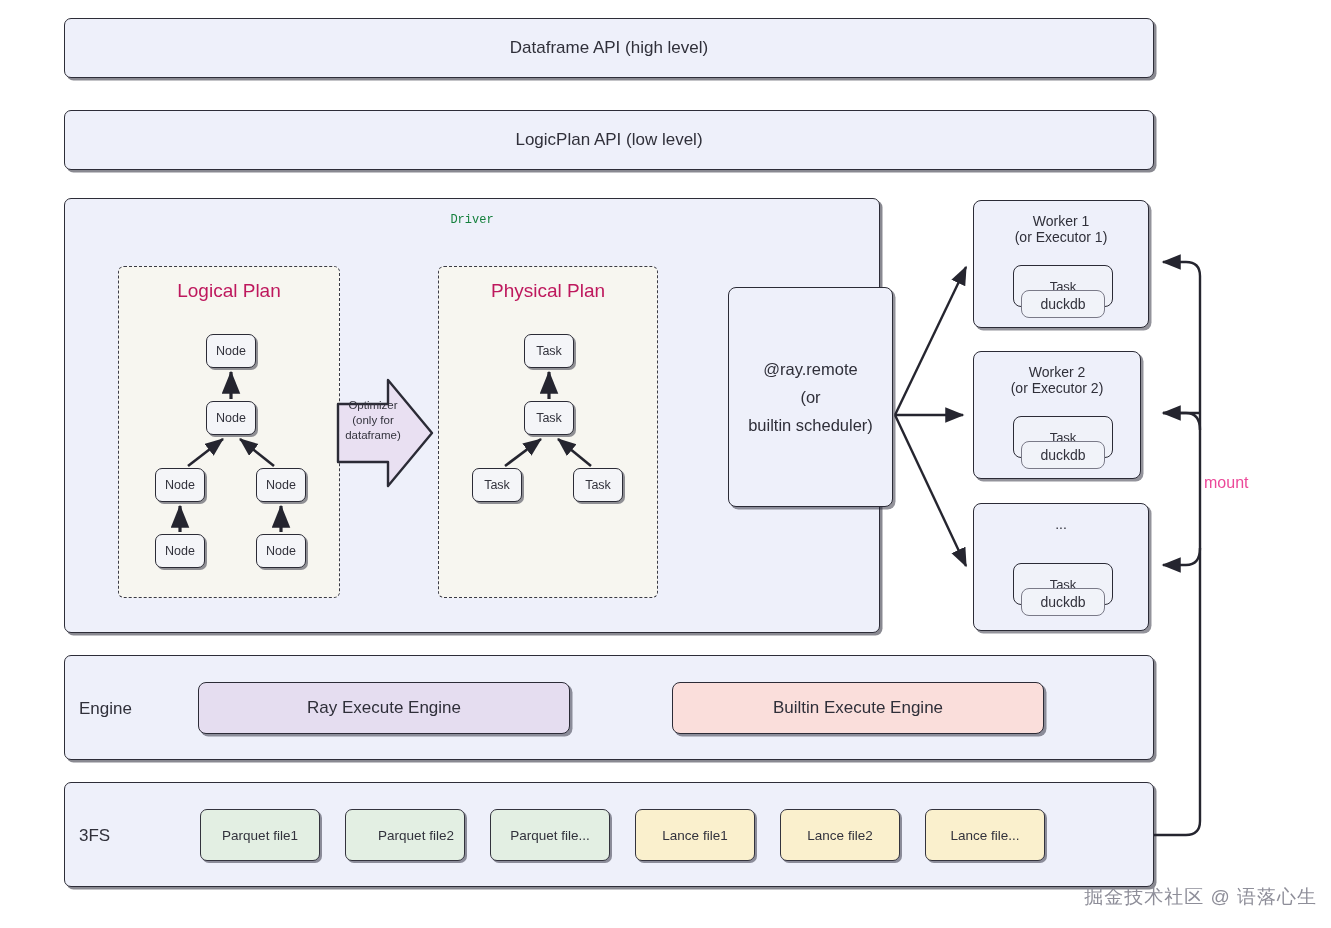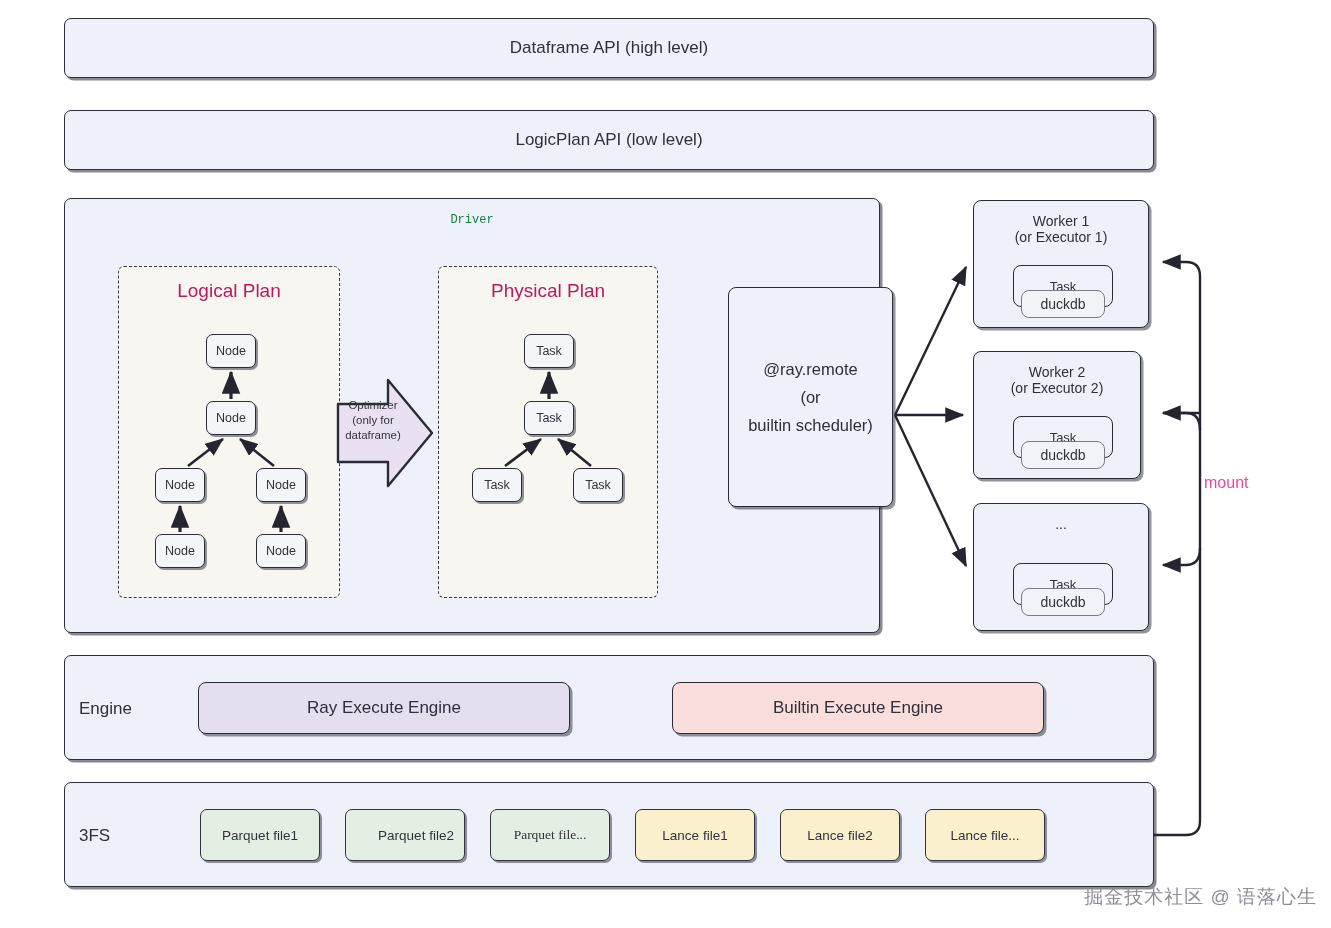--- a/index.html
+++ b/index.html
@@ -305,21 +305,21 @@
     <div class="band-label" style="left:14px; top:43px;">Engine</div>
   </div>
   <div class="chip" style="left:198px; top:682px; width:372px; height:52px; background:#e5ddf0;">Ray Execute Engine</div>
   <div class="chip" style="left:672px; top:682px; width:372px; height:52px; background:#fadedb;">Builtin Execute Engine</div>
 
   <div class="band" style="left:64px; top:782px; width:1090px; height:105px;">
     <div class="band-label" style="left:14px; top:43px;">3FS</div>
   </div>
   <div class="file-chip" style="left:200px; background:#e3efe3;">Parquet file1</div>
   <div class="file-chip" style="left:345px; background:#e3efe3;padding-left:22px;">Parquet file2</div>
-  <div class="file-chip" style="left:490px; background:#e3efe3;font-family:Liberation Serif, serif;">Parquet file...</div>
+  <div class="file-chip" style="left:490px; background:#e3efe3;">Parquet file...</div>
   <div class="file-chip" style="left:635px; background:#faf0cd;">Lance file1</div>
   <div class="file-chip" style="left:780px; background:#faf0cd;">Lance file2</div>
   <div class="file-chip" style="left:925px; background:#faf0cd;">Lance file...</div>
 
   <svg class="overlay">
     <defs>
       <marker id="ah" markerWidth="9" markerHeight="9" refX="7.4" refY="3.2" orient="auto" markerUnits="strokeWidth">
         <path d="M0,0 L8,3.2 L0,6.4 z" fill="#25252f"></path>
       </marker>
       <marker id="ah-sm" markerWidth="8" markerHeight="8" refX="6.8" refY="2.9" orient="auto" markerUnits="strokeWidth">

